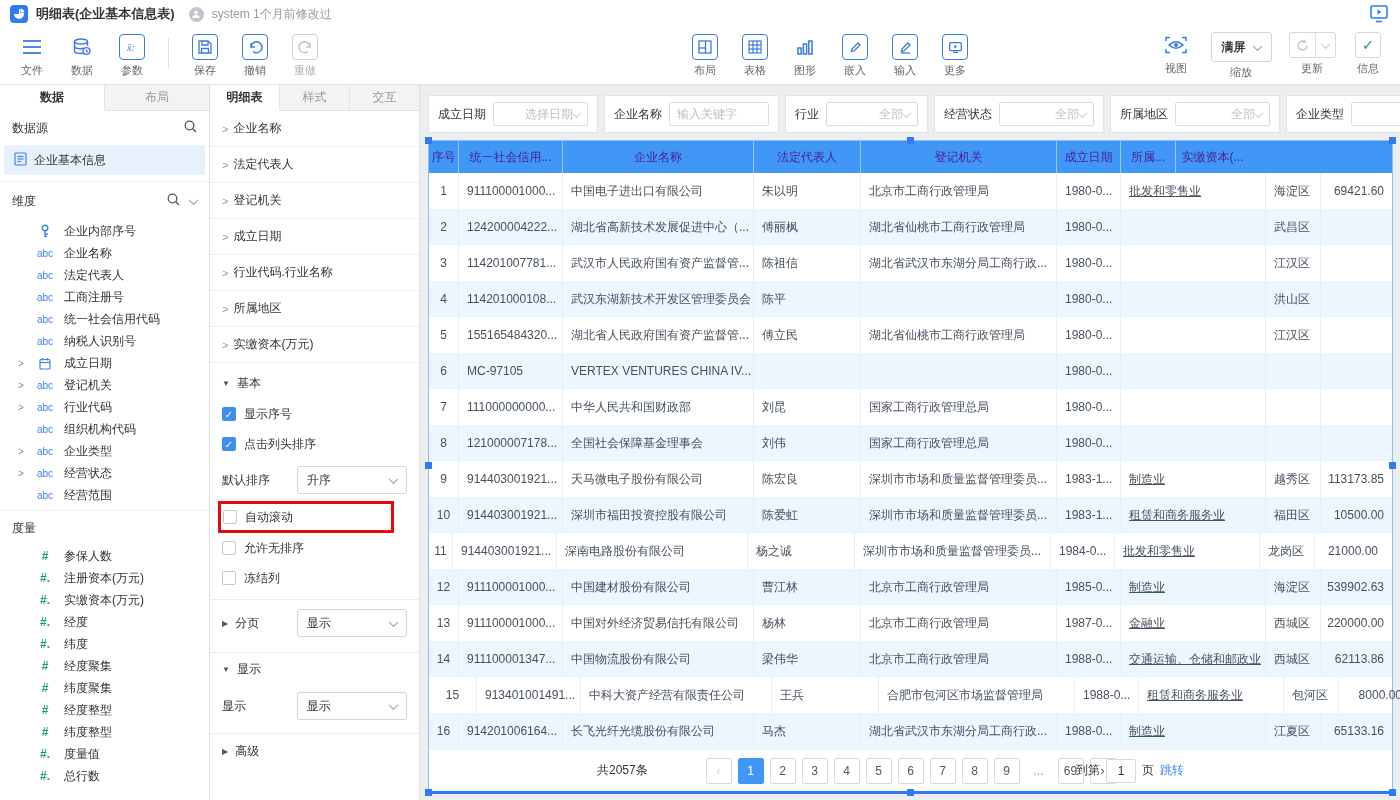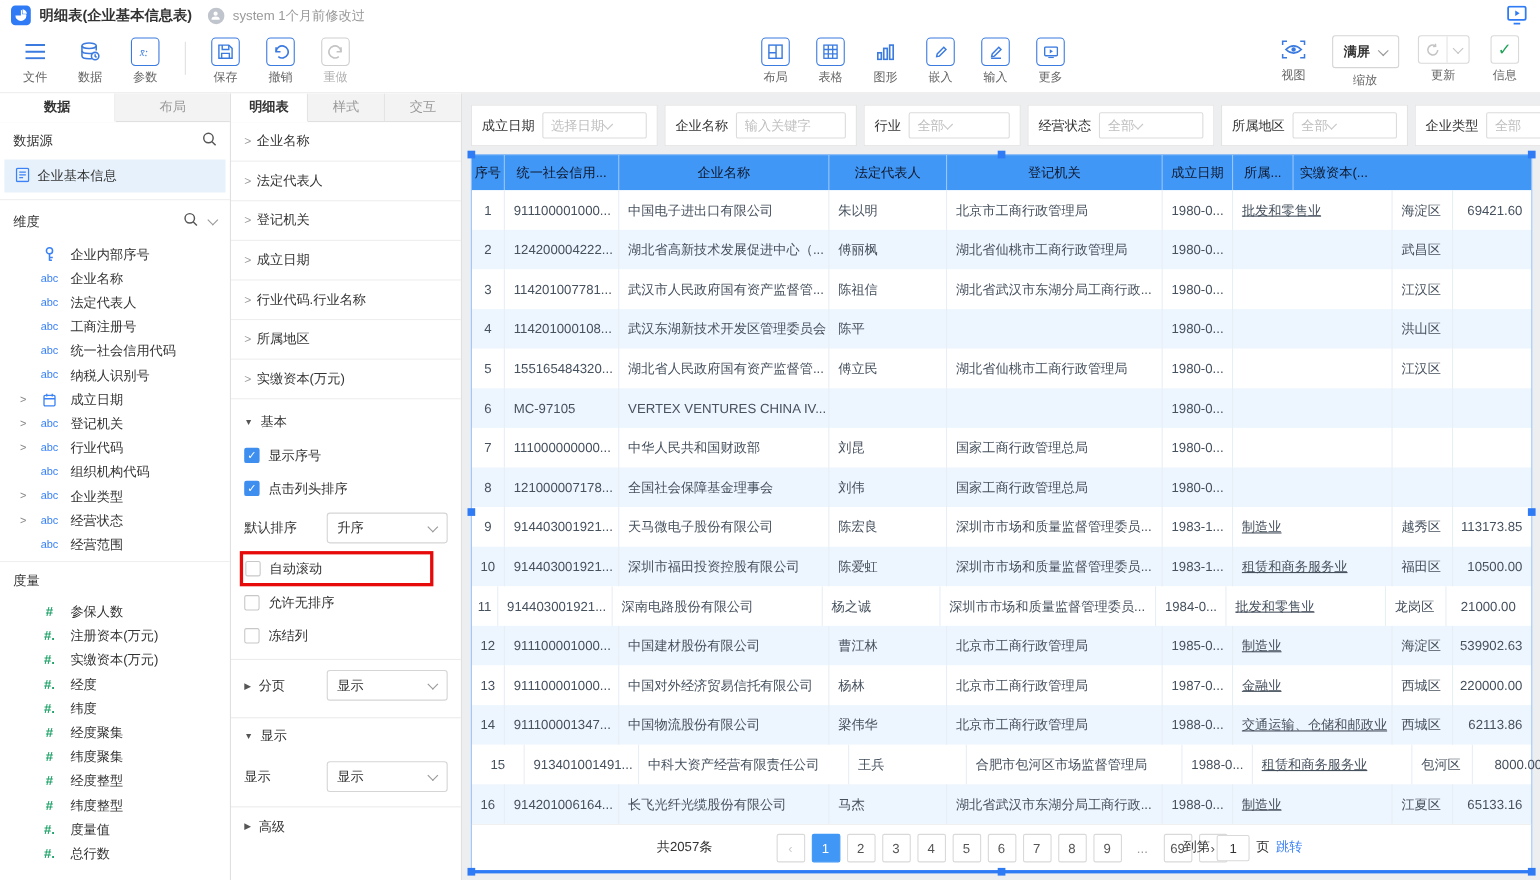--- a/index.html
+++ b/index.html
@@ -75,30 +75,30 @@
   .sel-row .slabel { width:76px; color:#333; }
   .sel { width:112px; height:28px; border:1px solid #D5D5D5; border-radius:3px; background:#fff; display:flex; align-items:center; justify-content:space-between; padding:0 9px; color:#333; cursor:pointer; }
   .mp-div { border-top:1px solid #ECECEC; margin:6px -12px 0; }
   .sec-line { display:flex; align-items:center; height:46px; }
   .sec-line .sec-head { width:76px; height:auto; }
 
   
   .filter-bar { position:absolute; left:8px; top:10px; height:38px; display:flex; gap:6px; }
   .fgroup { background:#fff; border:1px solid #E3E3E3; display:flex; align-items:center; gap:7px; padding:0 9px; }
   .fgroup .flabel { color:#333; white-space:nowrap; }
-  .fctl { height:24px; border:1px solid #DCDCDC; border-radius:2px; display:flex; align-items:center; justify-content:flex-start; padding:0 7px; color:#BFBFBF; background:#fff; cursor:pointer; }
+  .fctl { height:24px; border:1px solid #DCDCDC; border-radius:2px; display:flex; align-items:center; justify-content:flex-end; padding:0 7px; color:#BFBFBF; background:#fff; cursor:pointer; }
   .fctl input { border:none; outline:none; width:100%; font-size:12px; color:#333; }
   .fctl input::placeholder { color:#BFBFBF; }
   .fctl .chev { border-color:#C9C9C9; }
 
   
   .report { position:absolute; left:8px; top:55px; width:965px; background:#fff; border:1px solid #8FBDF5; }
   .report::after { content:""; position:absolute; left:-1px; right:-1px; bottom:-3px; height:3px; background:#2F7BF5; }
   .thead { display:flex; height:32px; background:#4197F6; }
-  .th { display:flex; align-items:center; justify-content:center; color:#0f172a; border-right:1px solid rgba(255,255,255,.45); overflow:hidden; white-space:nowrap; cursor:pointer; flex:none; }
+  .th { display:flex; align-items:center; justify-content:center; color:#4c1d95; border-right:1px solid rgba(255,255,255,.45); overflow:hidden; white-space:nowrap; cursor:pointer; flex:none; }
   .th:last-child { border-right:none; }
   .trow { display:flex; height:36px; background:#fff; }
   .trow.alt { background:#EDF5FE; }
   .td { display:flex; align-items:center; padding:0 8px; color:#46515E; border-right:1px solid #E8EEF6; overflow:hidden; white-space:nowrap; flex:none; }
   .td:last-child { border-right:none; }
   .td.center { justify-content:center; padding:0 2px; }
   .td.right { justify-content:flex-end; padding-right:10px; }
   .td.link span { text-decoration:underline; cursor:pointer; }
 
   .pager { height:42px; display:flex; align-items:center; justify-content:center; gap:6px; position:relative; background:#fff; border-top:1px solid #F0F0F0; }

